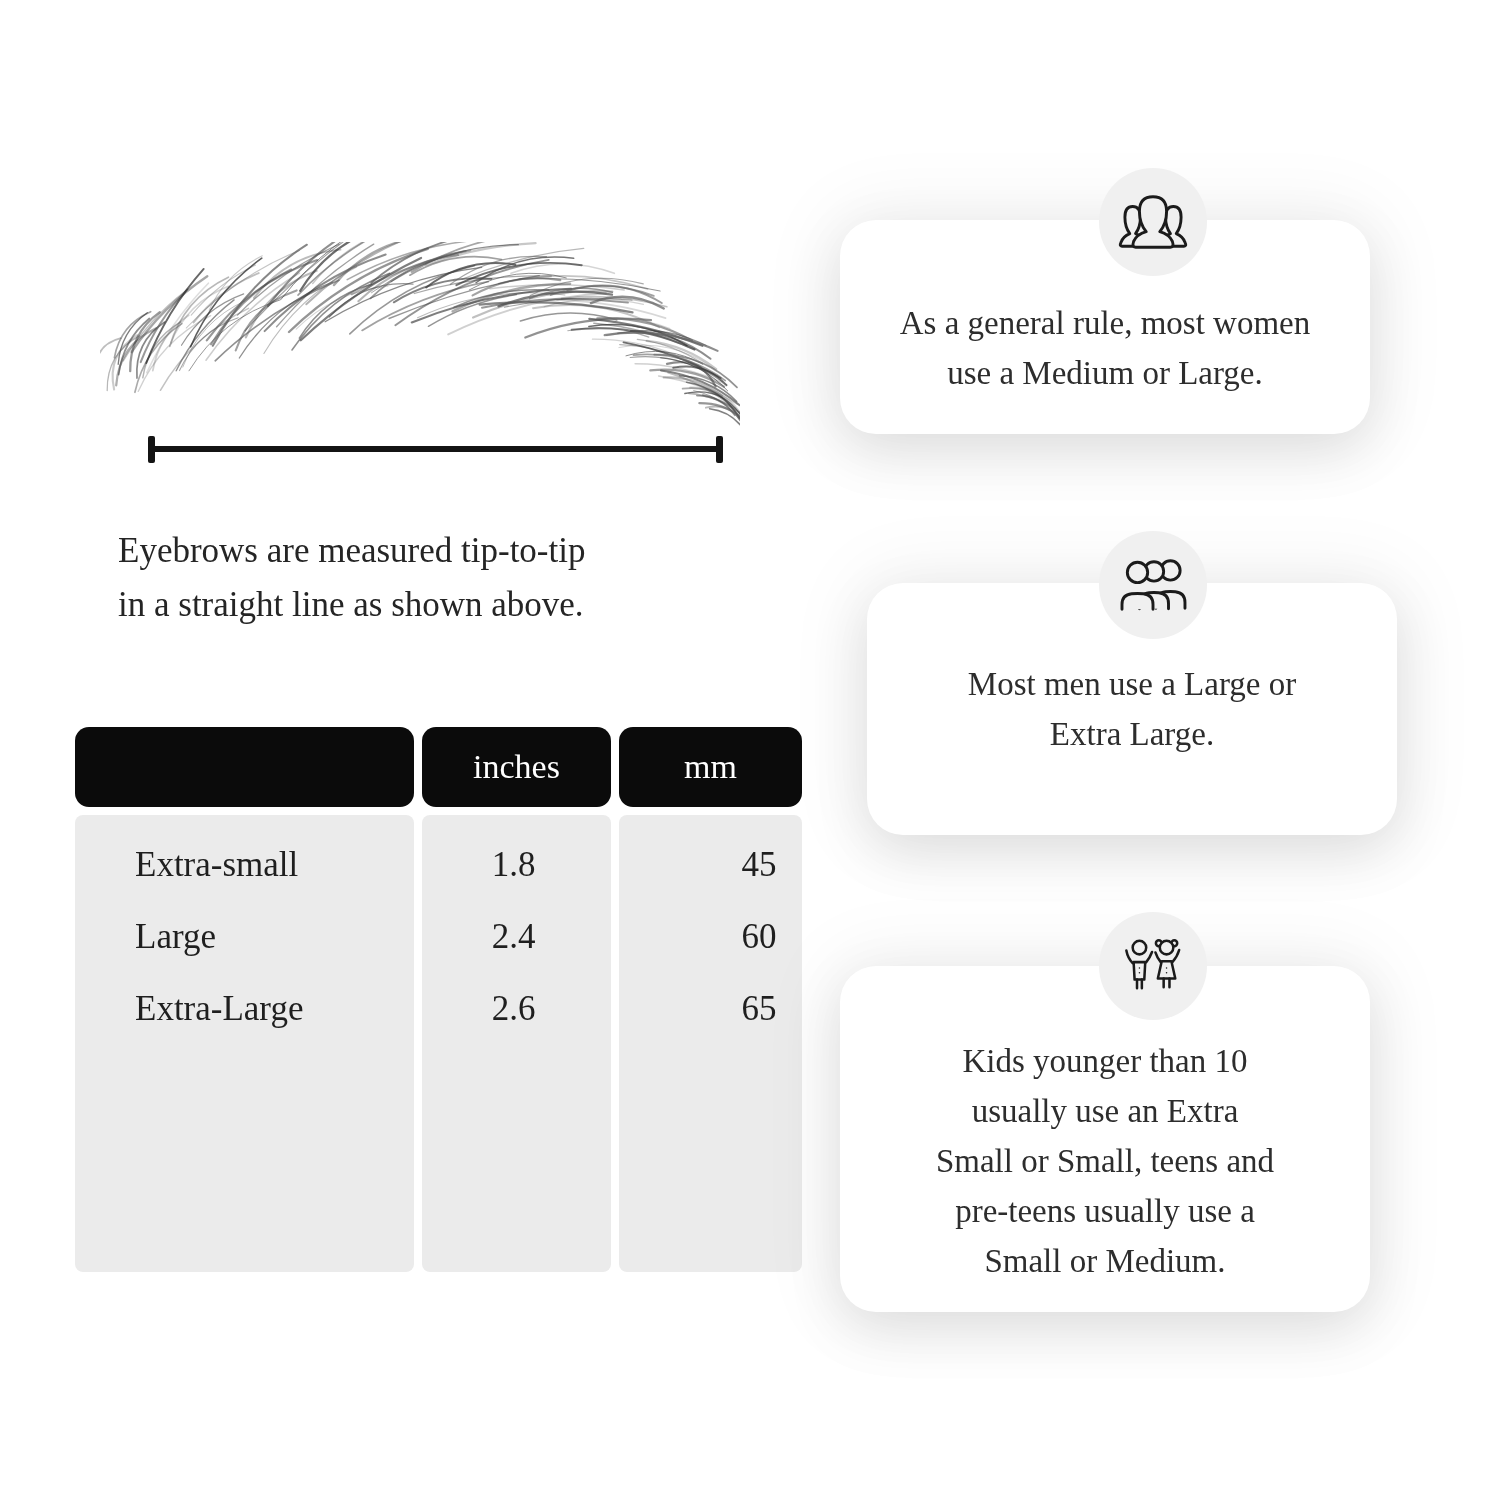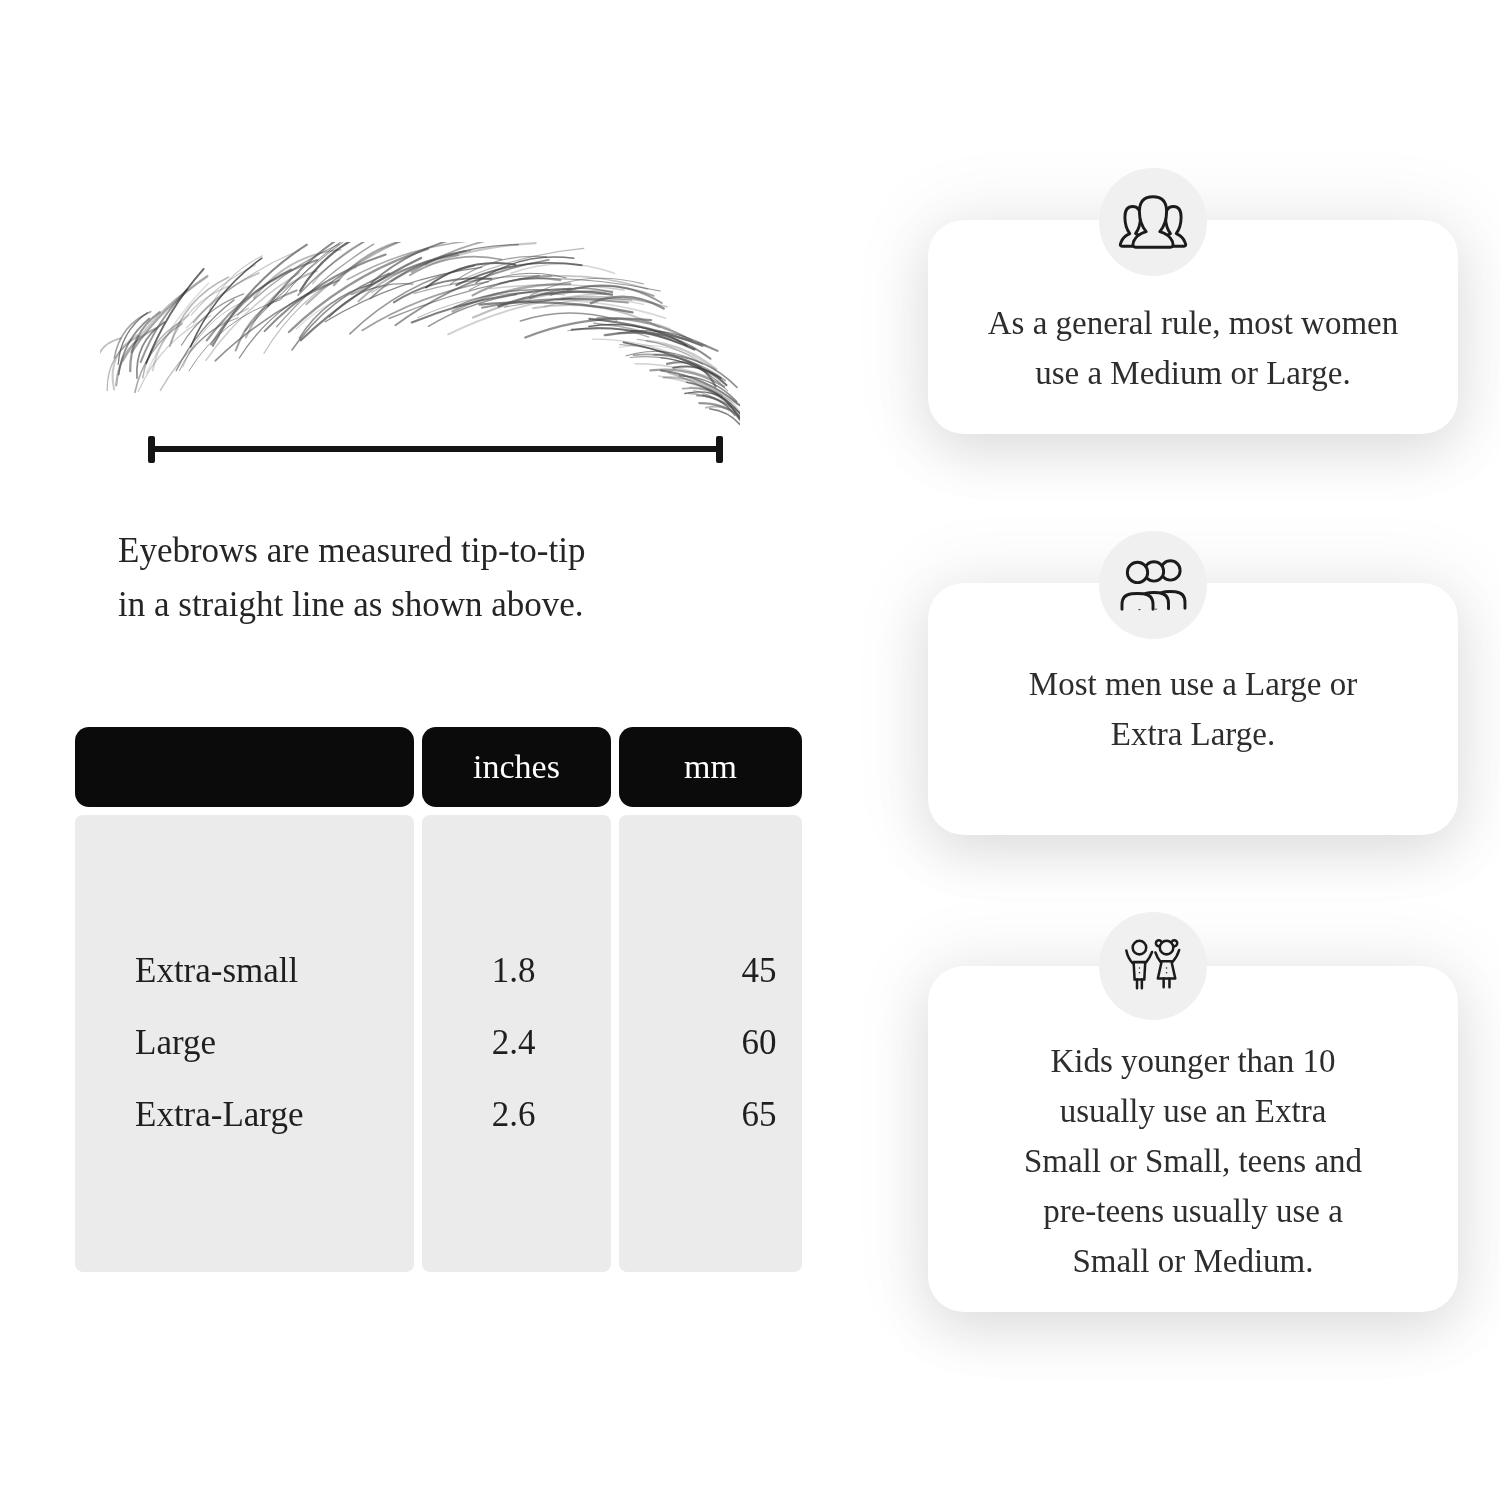--- a/index.html
+++ b/index.html
@@ -27,35 +27,35 @@
   }
   .th-size{left:75px;width:339px;}
   .th-inches{left:422px;width:189px;}
   .th-mm{left:619px;width:183px;}
   .tb-col{position:absolute;top:815px;height:457px;background:#ebebeb;border-radius:8px;}
   .tb-col1{left:75px;width:339px;}
   .tb-col2{left:422px;width:189px;}
   .tb-col3{left:619px;width:183px;}
   .tb-rows{
     position:absolute;left:75px;top:815px;width:727px;height:457px;
-    display:flex;flex-direction:column;justify-content:center;
+    display:flex;flex-direction:column;justify-content:flex-start;
     padding:14px 0 16px 0;box-sizing:border-box;
   }
   .tb-row{position:relative;height:72px;display:flex;align-items:center;font-size:35px;color:#1f1f1f;}
   .cell-label{margin-left:60px;}
   .cell-inches{position:absolute;left:347px;width:183px;text-align:center;}
   .cell-mm{position:absolute;left:576px;width:216px;text-align:center;}
   
   .card{
-    position:absolute;left:928px;width:530px;background:#ffffff;border-radius:36px;
+    position:absolute;left:840px;width:530px;background:#ffffff;border-radius:36px;
     box-shadow:0 18px 55px rgba(0,0,0,0.10), 0 0 75px 15px rgba(0,0,0,0.05);
     box-sizing:border-box;display:flex;justify-content:center;
   }
   .card-1{top:220px;height:214px;padding-top:78px;}
-  .card-2{top:583px;height:252px;padding-top:76px;}
+  .card-2{top:583px;height:252px;padding-top:76px;margin-left:27px;}
   .card-3{top:966px;height:346px;padding-top:70px;}
   .card-text{
     font-size:33px;line-height:50px;color:#2d2d2d;
     text-align:center;white-space:pre-line;max-width:500px;
   }
   .icon-circle{
     position:absolute;left:1099px;width:108px;height:108px;border-radius:50%;
     background:#f0f0f0;display:flex;align-items:center;justify-content:center;z-index:2;
   }
   .circ-1{top:168px;}

